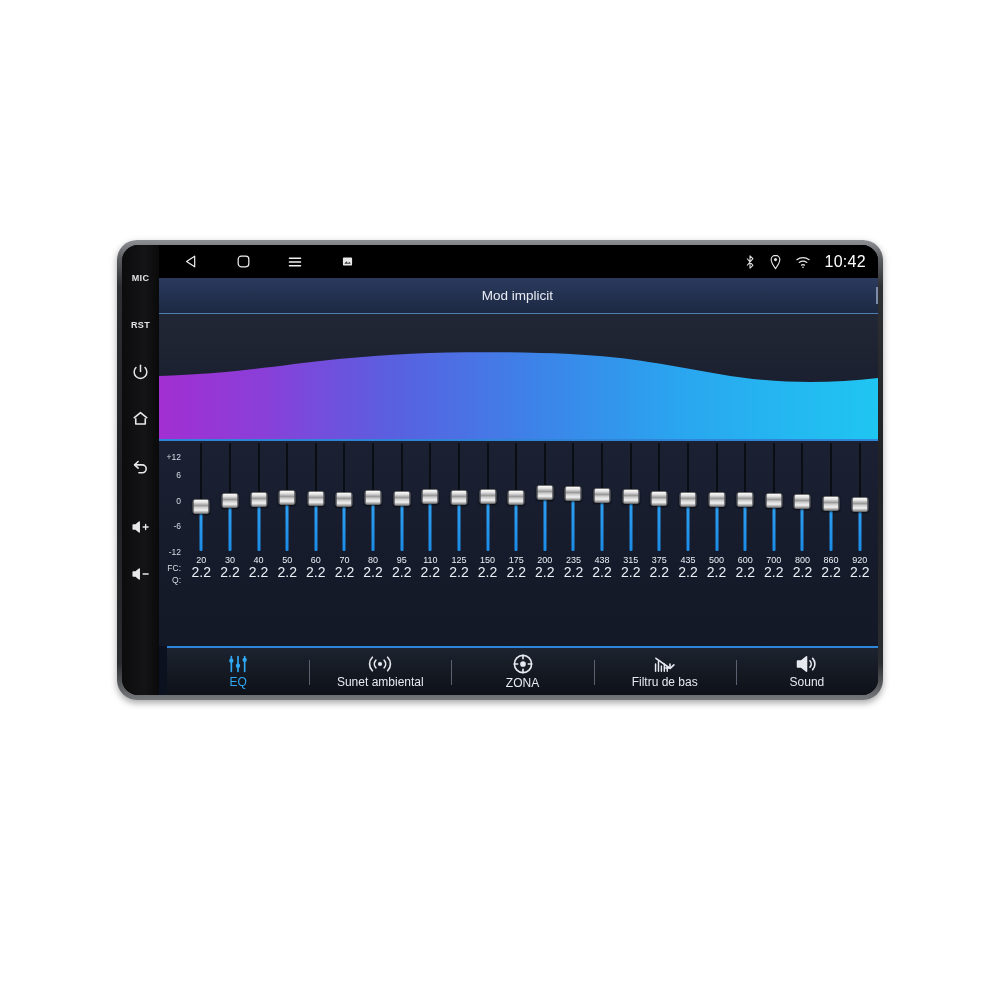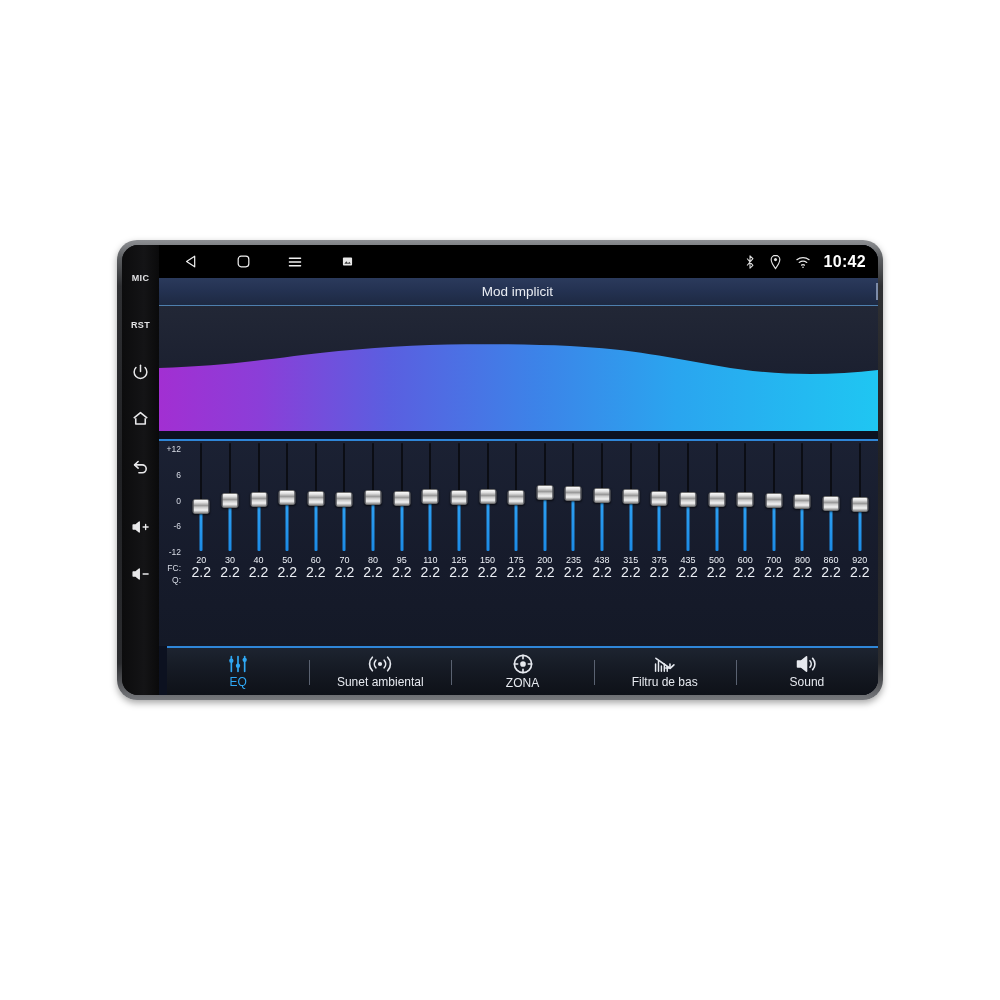--- a/index.html
+++ b/index.html
@@ -64,25 +64,25 @@
     display: flex; align-items: center;
     padding: 0 12px 0 6px;
     position: relative;
   }
   .navbtn { width: 52px; height: 33px; display:flex; align-items:center; justify-content:center; }
   #status-right {
     margin-left: auto;
     display: flex; align-items: center; gap: 13px;
     color: #f2f2f2;
   }
-  #clock { font-size: 16px; letter-spacing: .3px; color:#fff;font-weight:bold; }
+  #clock { font-size: 16px; letter-spacing: .3px; color:#fff; }
 
   
   #mode-row {
-    height: 28px;
+    height: 36px;
     background: linear-gradient(180deg,#2b3a5c 0%,#243252 45%,#1d2942 100%);
     display: flex; align-items: center;
     border-bottom: 1px solid #4e7fae;
     position: relative;
   }
   .mode-cell {
     flex: 1; height: 100%;
     display: flex; align-items: center; justify-content: center;
     font-size: 13.5px; color: #e9ecf2;
     position: relative; gap: 14px;
@@ -300,21 +300,21 @@
             </linearGradient>
           </defs>
           <path d="M0 62 C 70 60, 110 52, 175 45 C 250 37, 330 37, 400 40
                    C 460 43, 500 52, 545 60 C 600 70, 650 70, 700 64
                    L700 125 L0 125 Z" fill="url(#wavegrad)"></path>
         </svg>
       </div>
 
       <div id="eq-panel">
         <div id="eq-axis">
-            <div class="axis-lbl" style="top: 4px;">+12</div>
+            <div class="axis-lbl" style="top: 12px;">+12</div>
             <div class="axis-lbl" style="top: 29.75px;">6</div>
             <div class="axis-lbl" style="top: 55.5px;">0</div>
             <div class="axis-lbl" style="top: 81.25px;">-6</div>
             <div class="axis-lbl" style="top: 107px;">-12</div>
             <div class="axis-lbl" style="top: 123px;">FC:</div>
             <div class="axis-lbl" style="top: 135px;">Q:</div>
           </div>
         <div id="eq-bands">
             <div class="band">
               <div class="slider-track">

